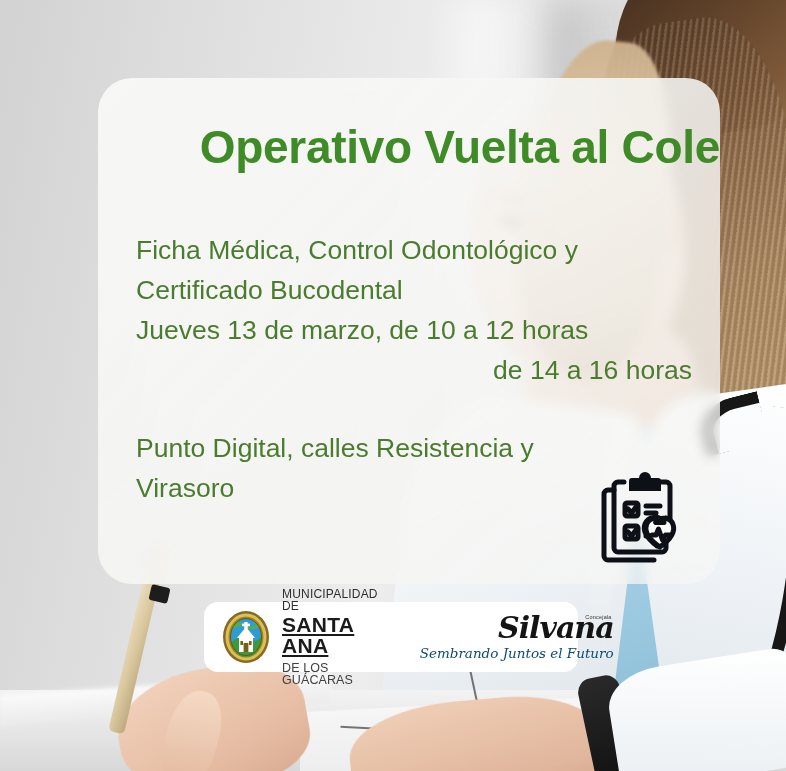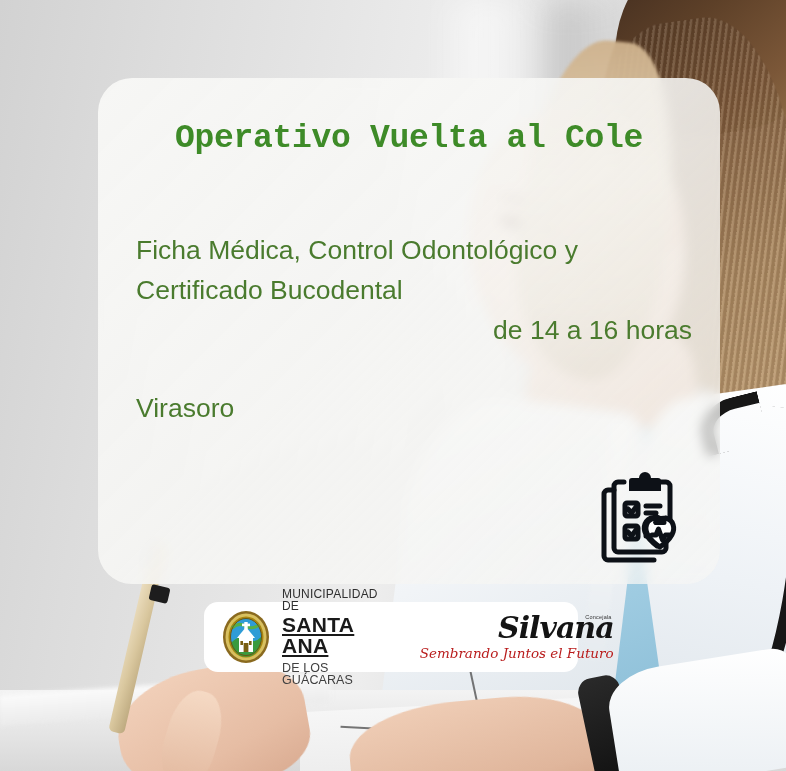--- a/index.html
+++ b/index.html
@@ -222,24 +222,23 @@
   
   .card{
     position:absolute;left:98px;top:78px;width:622px;height:506px;
     background:linear-gradient(135deg,rgba(248,248,246,.94) 0%,rgba(246,246,244,.90) 45%,rgba(245,245,243,.80) 72%,rgba(246,246,244,.70) 100%);
     border-radius:34px;
     backdrop-filter:blur(6px);
   }
 
   .title{
     position:absolute;left:0;right:0;top:42px;
-    text-align:center;
-    font-size:33px;font-weight:bold;color:#3e8b28;
+    text-align:right;
+    font-size:46px;font-weight:bold;color:#3e8b28;
     letter-spacing:-.3px;
-    font-family:Liberation Mono, monospace;
   }
 
   .body{
     position:absolute;left:38px;top:152px;right:28px;
     color:#4a7b2e;font-size:26.5px;line-height:40px;
   }
   .body .ln{white-space:nowrap;}
   .body .right{text-align:right;}
   .body .gap{height:38px;}
 
@@ -262,21 +261,21 @@
     font-family:"DejaVu Serif", serif;
     font-style:italic;font-size:30px;font-weight:bold;color:#141414;
     letter-spacing:-1px;line-height:1;
   }
   .silv .tiny{
     position:absolute;right:2px;top:1px;
     font-size:5.5px;letter-spacing:.2px;color:#333;
   }
   .silv .tag{
     font-family:"DejaVu Serif", serif;
-    font-style:italic;font-size:13.5px;color:#b91c1c;margin-top:2px;white-space:nowrap;
+    font-style:italic;font-size:13.5px;color:#0c4a6e;margin-top:2px;white-space:nowrap;
   }
 </style>
 </head>
 <body>
 
 <div id="poster">
 
   <div class="bg">
     <div class="wall"></div>
     <div class="wall-panel"></div>
@@ -322,22 +321,24 @@
     <div class="finger-l"></div>
   </div>
 
   <div class="card">
 
     <div class="title">Operativo Vuelta al Cole</div>
 
     <div class="body">
       <div class="ln">Ficha Médica, Control Odontológico y</div>
       <div class="ln">Certificado Bucodental</div>
+      <div class="ln">Jueves 13 de marzo, de 10 a 12 horas</div>
       <div class="ln right">de 14 a 16 horas</div>
       <div class="gap"></div>
+      <div class="ln">Punto Digital, calles Resistencia y</div>
       <div class="ln">Virasoro</div>
     </div>
   </div>
 
   <svg class="clip-icon" viewBox="0 0 104 104">
     <g fill="none" stroke="#0d1117" stroke-width="5" stroke-linecap="round" stroke-linejoin="round">
       <path d="M22 22 h-6 a4 4 0 0 0 -4 4 v62 a4 4 0 0 0 4 4 h46"></path>
       <path d="M32 14 h-6 a4 4 0 0 0 -4 4 v62 a4 4 0 0 0 4 4 h44 a4 4 0 0 0 4 -4 v-30"></path>
       <path d="M78 54 v-36 a4 4 0 0 0 -4 -4 h-6"></path>
       <path d="M40 10 h7 a6 6 0 0 1 12 0 h7 a3 3 0 0 1 3 3 v10 h-32 v-10 a3 3 0 0 1 3 -3 z" fill="#0d1117" stroke="none"></path>

